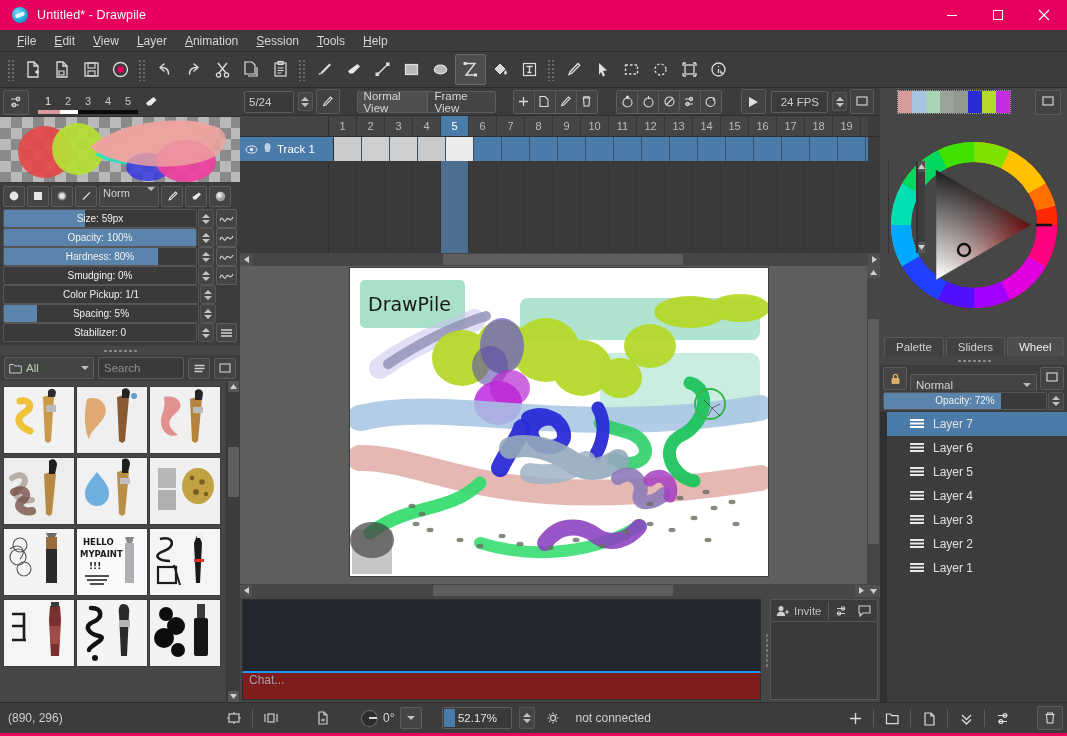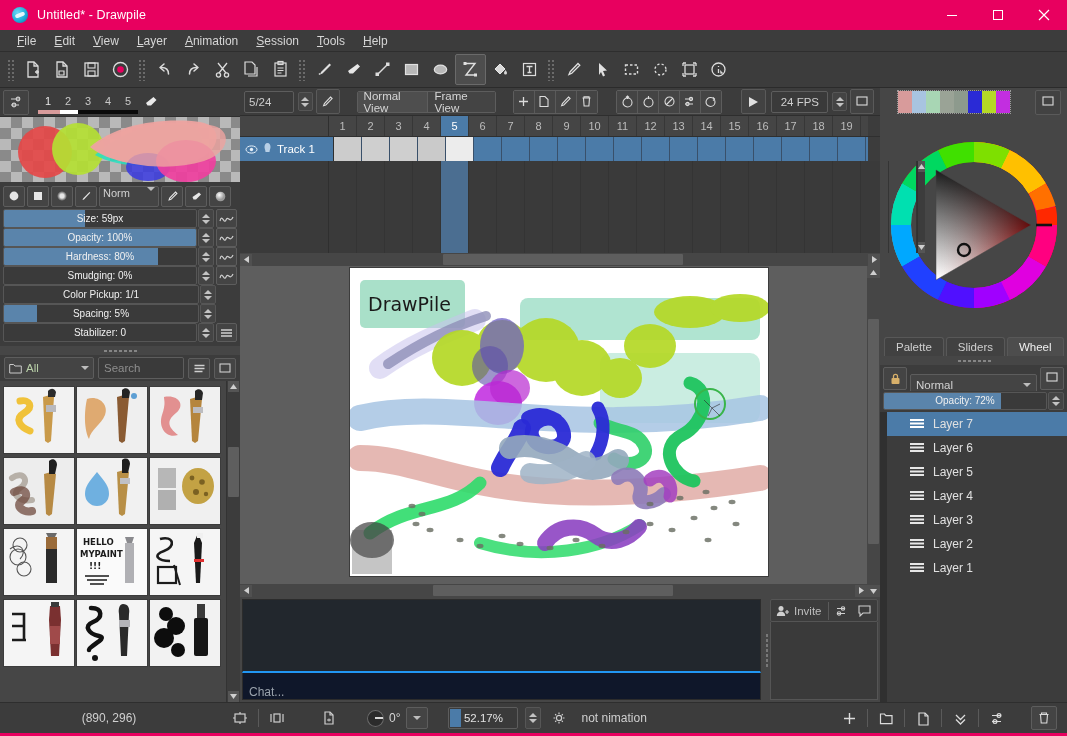--- a/index.html
+++ b/index.html
@@ -148,22 +148,22 @@
   .canvaswrap{flex:1 1 auto;background:#5e5e5e;position:relative;min-height:0;display:flex;}
   .canvasviewport{flex:1 1 auto;position:relative;overflow:hidden;}
   .paper{position:absolute;left:110px;top:2px;width:418px;height:308px;background:#fff;
       box-shadow:0 0 0 1px #3c3c3c;}
   .cursorring{position:absolute;width:28px;height:28px;border:2px solid #39b54a;border-radius:50%;}
 
   
   .chatwrap{height:105px;flex:0 0 105px;display:flex;background:#464646;}
   .chatmain{flex:1 1 auto;display:flex;flex-direction:column;margin:2px;}
   .chatlog{flex:1 1 auto;background:#22272d;border:1px solid #2c2c2c;border-bottom:2px solid #2196f3;}
-  .chatinput{height:26px;flex:0 0 26px;background:#0f172a;border:1px solid #2c2c2c;border-top:0;
-      display:flex;align-items:flex-end;padding-left:6px;font-size:12px;color:#9aa3ad;}
+  .chatinput{height:26px;flex:0 0 26px;background:#7f1d1d;border:1px solid #2c2c2c;border-top:0;
+      display:flex;align-items:flex-start;padding-left:6px;font-size:12px;color:#9aa3ad;}
   .chatgrip{width:7px;display:flex;align-items:center;justify-content:center;}
   .chatgrip .d{width:3px;height:34px;background-image:radial-gradient(#8d8d8d 36%,transparent 38%);
       background-size:4px 5px;opacity:.7;}
   .userpanel{width:108px;flex:0 0 108px;margin:2px 2px 2px 0;display:flex;flex-direction:column;}
   .userbar{height:21px;display:flex;align-items:center;background:#3c3c3c;border:1px solid #555;
       border-radius:2px;gap:3px;padding:0 2px;}
   .invite{display:flex;align-items:center;gap:4px;font-size:11.5px;color:#bdbdbd;padding:0 3px;}
   .userlist{flex:1 1 auto;background:#3a3a3a;border:1px solid #555;border-top:0;}
 
   
@@ -181,21 +181,21 @@
   .lsel{flex:1 1 auto;height:21px;border:1px solid #5d5d5d;background:#444;border-radius:2px;
       display:flex;align-items:center;padding:0 5px;font-size:11.5px;color:#d2d2d2;margin-top:14px;}
   .opacrow{height:19px;display:flex;align-items:center;background:#3c3c3c;padding:0 3px 2px 3px;}
   .layerlist{flex:1 1 auto;background:#3c3c3c;overflow:hidden;}
   .layer{height:24px;display:flex;align-items:center;gap:8px;padding-left:22px;font-size:12px;color:#e0e0e0;}
   .layer.sel{background:#4b7ba8;}
   .lscroll{width:7px;background:#303030;}
 
   
   .statusbar{height:30px;flex:0 0 30px;background:#3c3c3c;display:flex;align-items:center;
-      border-top:1px solid #2e2e2e;border-bottom:3px solid #e8005f;padding:0 10px;gap:6px;text-align:center;}
+      border-top:1px solid #2e2e2e;border-bottom:3px solid #e8005f;padding:0 4px;gap:6px;}
   .coords{width:190px;font-size:12px;color:#cfcfcf;padding-left:4px;}
   .sbtn{width:24px;height:22px;display:flex;align-items:center;justify-content:center;}
   .rotbox{display:flex;align-items:center;gap:5px;}
   .rotdial{width:17px;height:17px;border-radius:50%;background:#2b2b2b;position:relative;
       box-shadow:inset 0 0 0 1px #6a6a6a;}
   .rotdial:after{content:"";position:absolute;left:8px;top:7.5px;width:8px;height:2px;background:#d8d8d8;}
   .dropbtn{width:20px;height:20px;border:1px solid #5d5d5d;background:#444;border-radius:2px;
       display:flex;align-items:center;justify-content:center;}
   .zoombox{width:68px;height:20px;border:1px solid #5d5d5d;background:#3a3a3a;border-radius:2px;
       display:flex;align-items:center;justify-content:center;font-size:11.5px;color:#e2e2e2;position:relative;}
@@ -1345,21 +1345,21 @@
     <div class="spin" style="height:20px">
         <i class="up"></i>
         <i class="dn"></i>
       </div>
     <div class="sbtn">
       <svg width="15" height="15" viewBox="0 0 15 15">
           <circle cx="7" cy="7" r="2.6" fill="none" stroke="#cfcfcf" stroke-width="1.2"></circle>
           <path d="M7 1.5v1.6M7 10.9v1.6M1.5 7h1.6M10.9 7h1.6M3.2 3.2l1.1 1.1M9.7 9.7l1.1 1.1M10.8 3.2L9.7 4.3M4.3 9.7l-1.1 1.1" stroke="#cfcfcf" stroke-width="1.2"></path>
         </svg>
     </div>
-    <div class="connstat">not nimation</div>
+    <div class="connstat">not connected</div>
     <div class="rgrp">
       <div class="sbtn">
         <svg width="15" height="15" viewBox="0 0 15 15">
             <path d="M7.5 2v11M2 7.5h11" stroke="#dcdcdc" stroke-width="1.4"></path>
           </svg>
       </div>
       <div class="sdiv"></div>
       <div class="sbtn">
         <svg width="15" height="15" viewBox="0 0 15 15">
             <path d="M1.5 3h4l1.3 1.6H13v8H1.5z" fill="none" stroke="#dcdcdc" stroke-width="1.2"></path>

